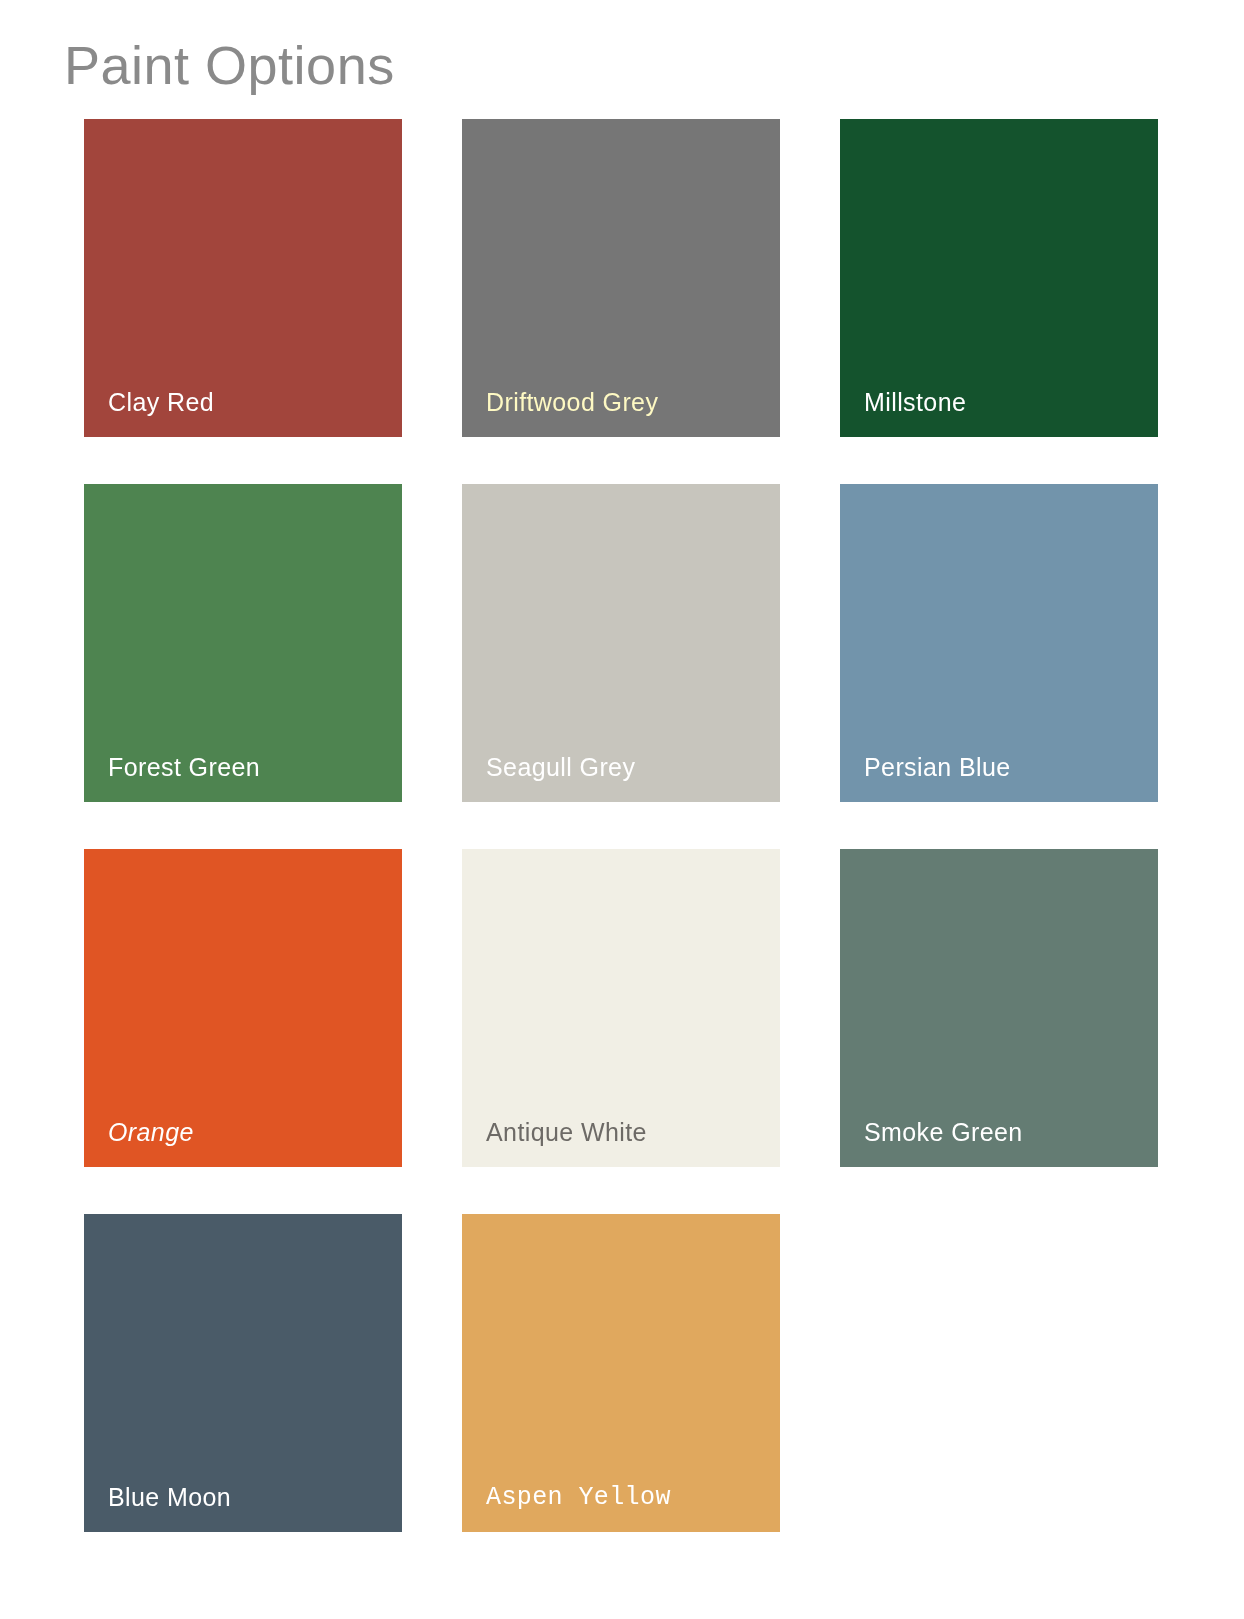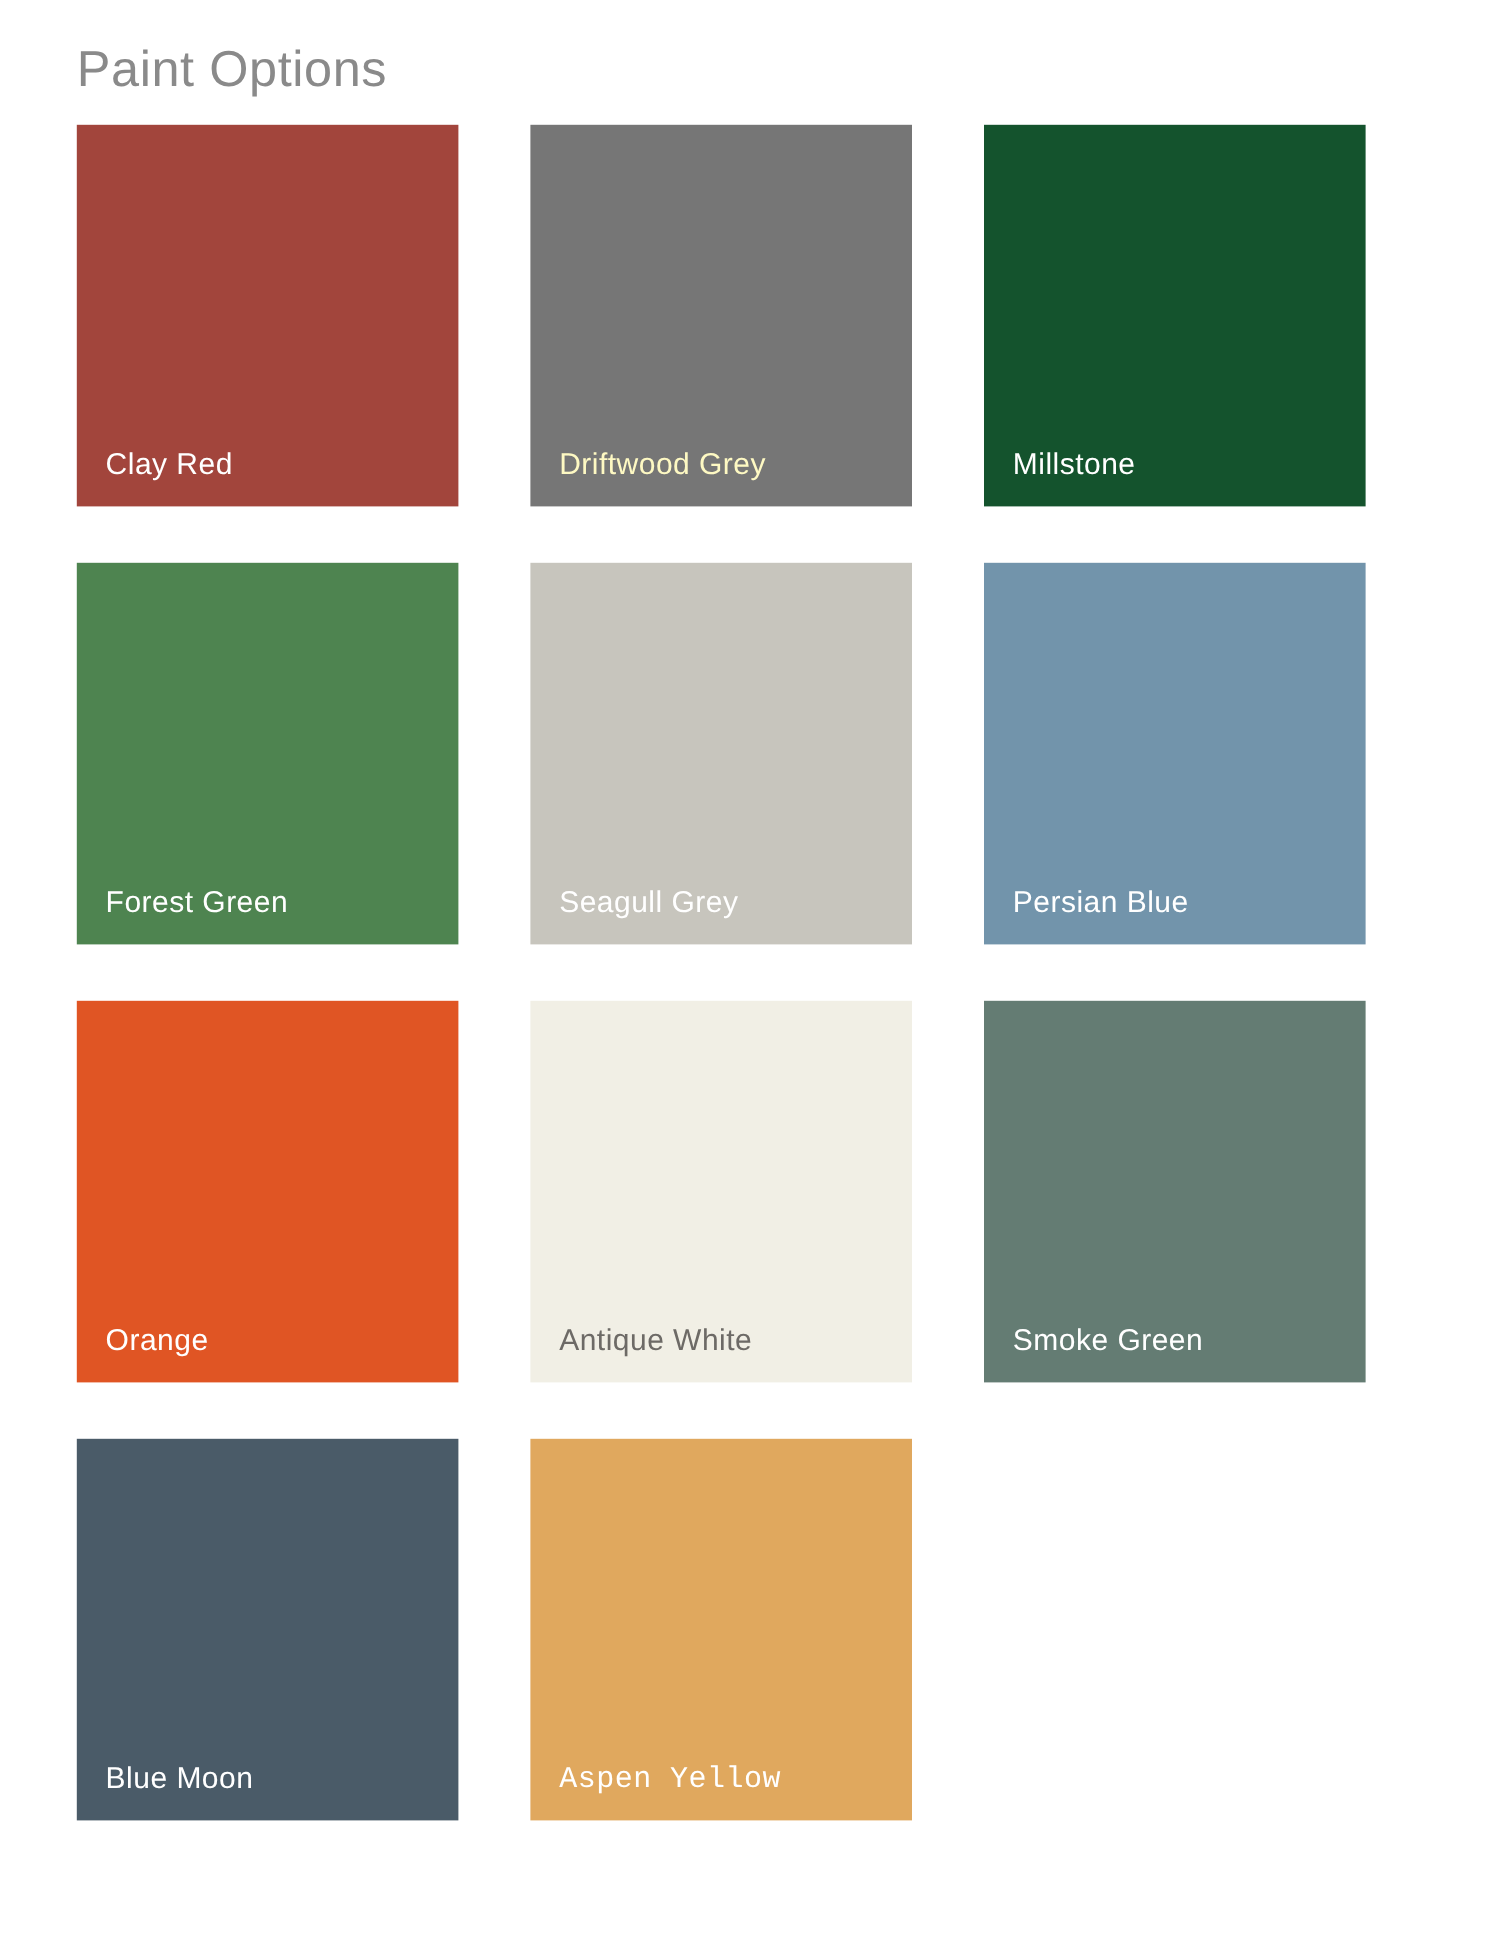--- a/index.html
+++ b/index.html
@@ -15,37 +15,38 @@
   }
   .page {
     position: relative;
     width: 1244px;
     height: 1619px;
     background: #ffffff;
     box-sizing: border-box;
     padding: 0 64px;
   }
   .page-title {
-    font-size: 42px;
+    font-size: 54px;
     font-weight: 400;
     color: #8a8a8a;
     letter-spacing: 0.5px;
     margin: 0;
     padding-top: 32px;
     padding-bottom: 0;
     line-height: 1.25;
     font-family: "Liberation Sans", sans-serif;
   }
   .swatch-grid {
     margin-top: 19px;
     display: grid;
     grid-template-columns: repeat(3, 318px);
     grid-template-rows: repeat(4, 318px);
     column-gap: 60px;
     row-gap: 47px;
+    margin-left: 20px;
   }
   .swatch {
     position: relative;
     width: 318px;
     height: 318px;
     box-sizing: border-box;
     overflow: hidden;
   }
   .swatch-label {
     position: absolute;
@@ -78,21 +79,21 @@
       </div>
       <div class="swatch" style="background-color: rgb(78, 132, 80);">
         <span class="swatch-label" style="color: rgb(255, 255, 255);">Forest Green</span>
       </div>
       <div class="swatch" style="background-color: rgb(199, 197, 189);">
         <span class="swatch-label" style="color: rgb(255, 255, 255);">Seagull Grey</span>
       </div>
       <div class="swatch" style="background-color: rgb(114, 148, 171);">
         <span class="swatch-label" style="color: rgb(255, 255, 255);">Persian Blue</span>
       </div>
-      <div class="swatch" style="background-color: rgb(224, 85, 36);">
+      <div class="swatch" style="background-color: rgb(224, 85, 36); font-style: italic;">
         <span class="swatch-label" style="color: rgb(255, 255, 255);">Orange</span>
       </div>
       <div class="swatch" style="background-color: rgb(241, 239, 229); padding-left: 44px;">
         <span class="swatch-label" style="color: rgb(109, 106, 102);">Antique White</span>
       </div>
       <div class="swatch" style="background-color: rgb(100, 124, 115);">
         <span class="swatch-label" style="color: rgb(255, 255, 255);">Smoke Green</span>
       </div>
       <div class="swatch" style="background-color: rgb(74, 91, 104);">
         <span class="swatch-label" style="color: rgb(255, 255, 255);">Blue Moon</span>

